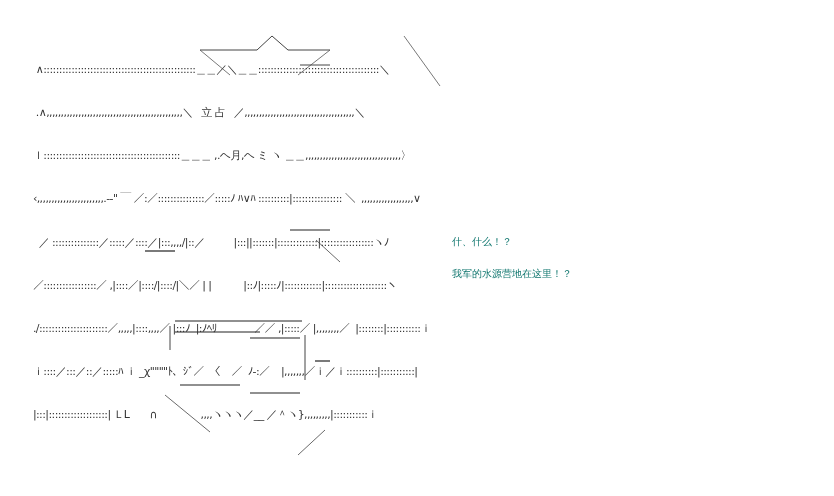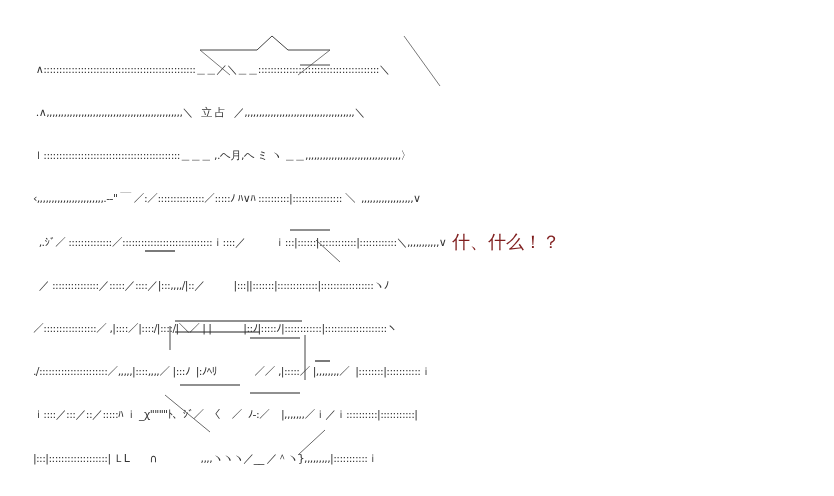--- a/index.html
+++ b/index.html
@@ -37,23 +37,23 @@
     }
     .aa-line {
       display: block;
       height: 14.4px;
     }
     .dialogue {
       position: absolute;
       left: 452px;
       top: 234px;
       font-family: "DejaVu Sans", sans-serif;
-      font-size: 18px;
+      font-size: 10px;
       line-height: 16px;
-      color: #7f1d1d;
+      color: #0f766e;
     }
     .dialogue .para {
       margin: 0 0 16px 0;
     }
     .dialogue .line {
       display: block;
       white-space: nowrap;
     }
   </style>
 </head>
@@ -81,21 +81,20 @@
 
     <line x1="290" y1="230" x2="330" y2="230" stroke="#222" stroke-width="1.2"></line>
     <line x1="145" y1="251" x2="175" y2="251" stroke="#222" stroke-width="1.2"></line>
     <line x1="316" y1="240" x2="340" y2="262" stroke="#444" stroke-width="0.8"></line>
   </svg>
   <div class="aa-lines">
     <span class="aa-line">  ∧:::::::::::::::::::::::::::::::::::::::::::::::::＿＿／＼＿＿:::::::::::::::::::::::::::::::::::::::＼</span>
     <span class="aa-line">  .∧,,,,,,,,,,,,,,,,,,,,,,,,,,,,,,,,,,,,,,,,,,,,,,,＼   立 占   ／,,,,,,,,,,,,,,,,,,,,,,,,,,,,,,,,,,,,,,＼</span>
     <span class="aa-line"> ｌ::::::::::::::::::::::::::::::::::::::::::::＿＿＿ ,.ヘ月,ヘ ミ ヽ ＿＿,,,,,,,,,,,,,,,,,,,,,,,,,,,,,,,,,〉</span>
     <span class="aa-line"> ‹,,,,,,,,,,,,,,,,,,,,,,,.-‐" ￣ ／:／:::::::::::::::／:::::ﾉ ﾊ∨ﾊ ::::::::::|:::::::::::::::: ＼  ,,,,,,,,,,,,,,,,,,∨</span>
-    <span class="aa-line">   ,.ｼﾞ／ ::::::::::::::／:::::::::::::::::::::::::::::ｉ::::／          ｉ:::|::::::|::::::::::::|::::::::::::＼,,,,,,,,,,,∨</span>
     <span class="aa-line">   ／ :::::::::::::::／:::::／::::／|:::,,,,/|::／          |:::||:::::::|:::::::::::::|:::::::::::::::::ヽﾉ</span>
     <span class="aa-line"> ／:::::::::::::::::／ ,|::::／|::::/|::::/|＼／ | |           |::ﾉ|:::::ﾉ|::::::::::::|::::::::::::::::::::ヽ</span>
     <span class="aa-line"> ./::::::::::::::::::::::／,,,,,|::::,,,,／ |:::ﾉ  |:ﾉﾍﾘ             ／／ ,|:::::／ |,,,,,,,,／  |::::::::|:::::::::::ｉ</span>
     <span class="aa-line"> ｉ::::／:::／::／:::::ﾊ ｉ _χ""""ﾄ、ｼﾞ／  〈    ／  ﾉ-:／    |,,,,,,,／ｉ／ｉ::::::::::|:::::::::::|</span>
     <span class="aa-line"> |:::|:::::::::::::::::::| ＬL       ∩               ,,,,ヽヽヽ／__ ／＾ヽ},,,,,,,,,|:::::::::::ｉ</span>
     
     
     
     
     
@@ -108,14 +107,15 @@
     
     
   </div>
 </div>
 
 <div class="dialogue">
   <div class="para">
     <span class="line">什、什么！？</span>
   </div>
   <div class="para">
+    <span class="line">我军的水源营地在这里！？</span>
   </div>
 </div>
 
 </body></html>

